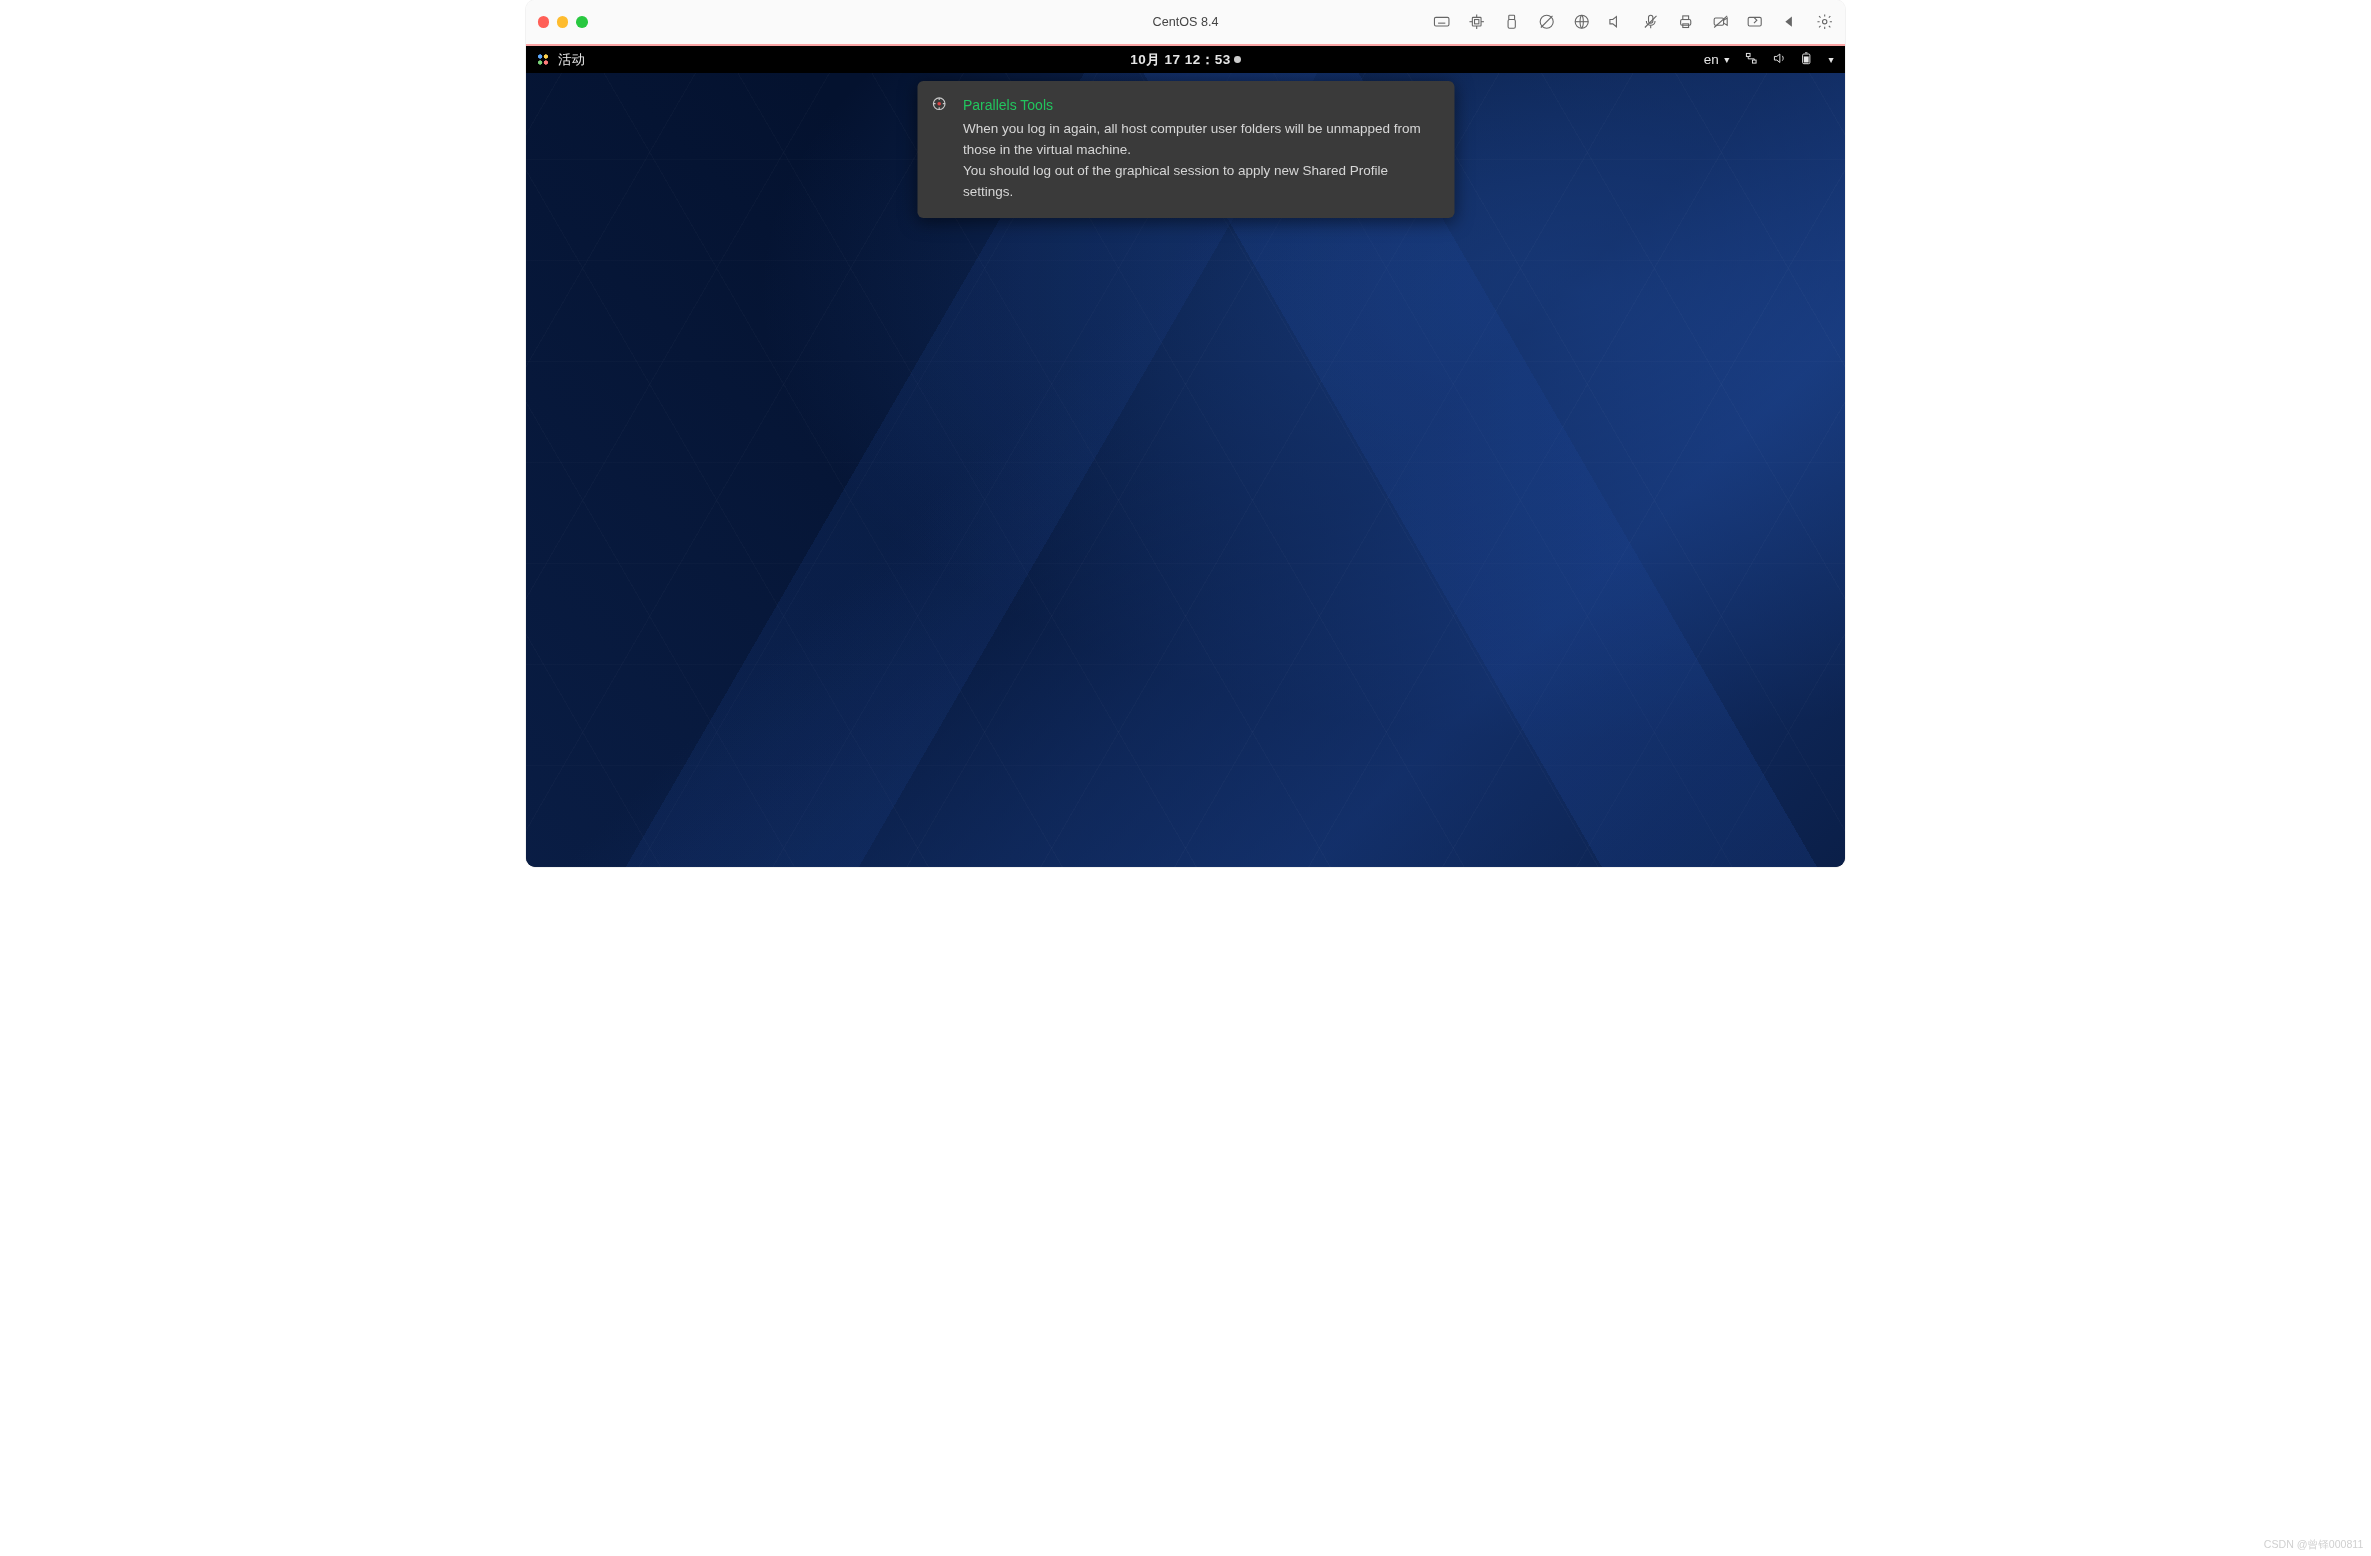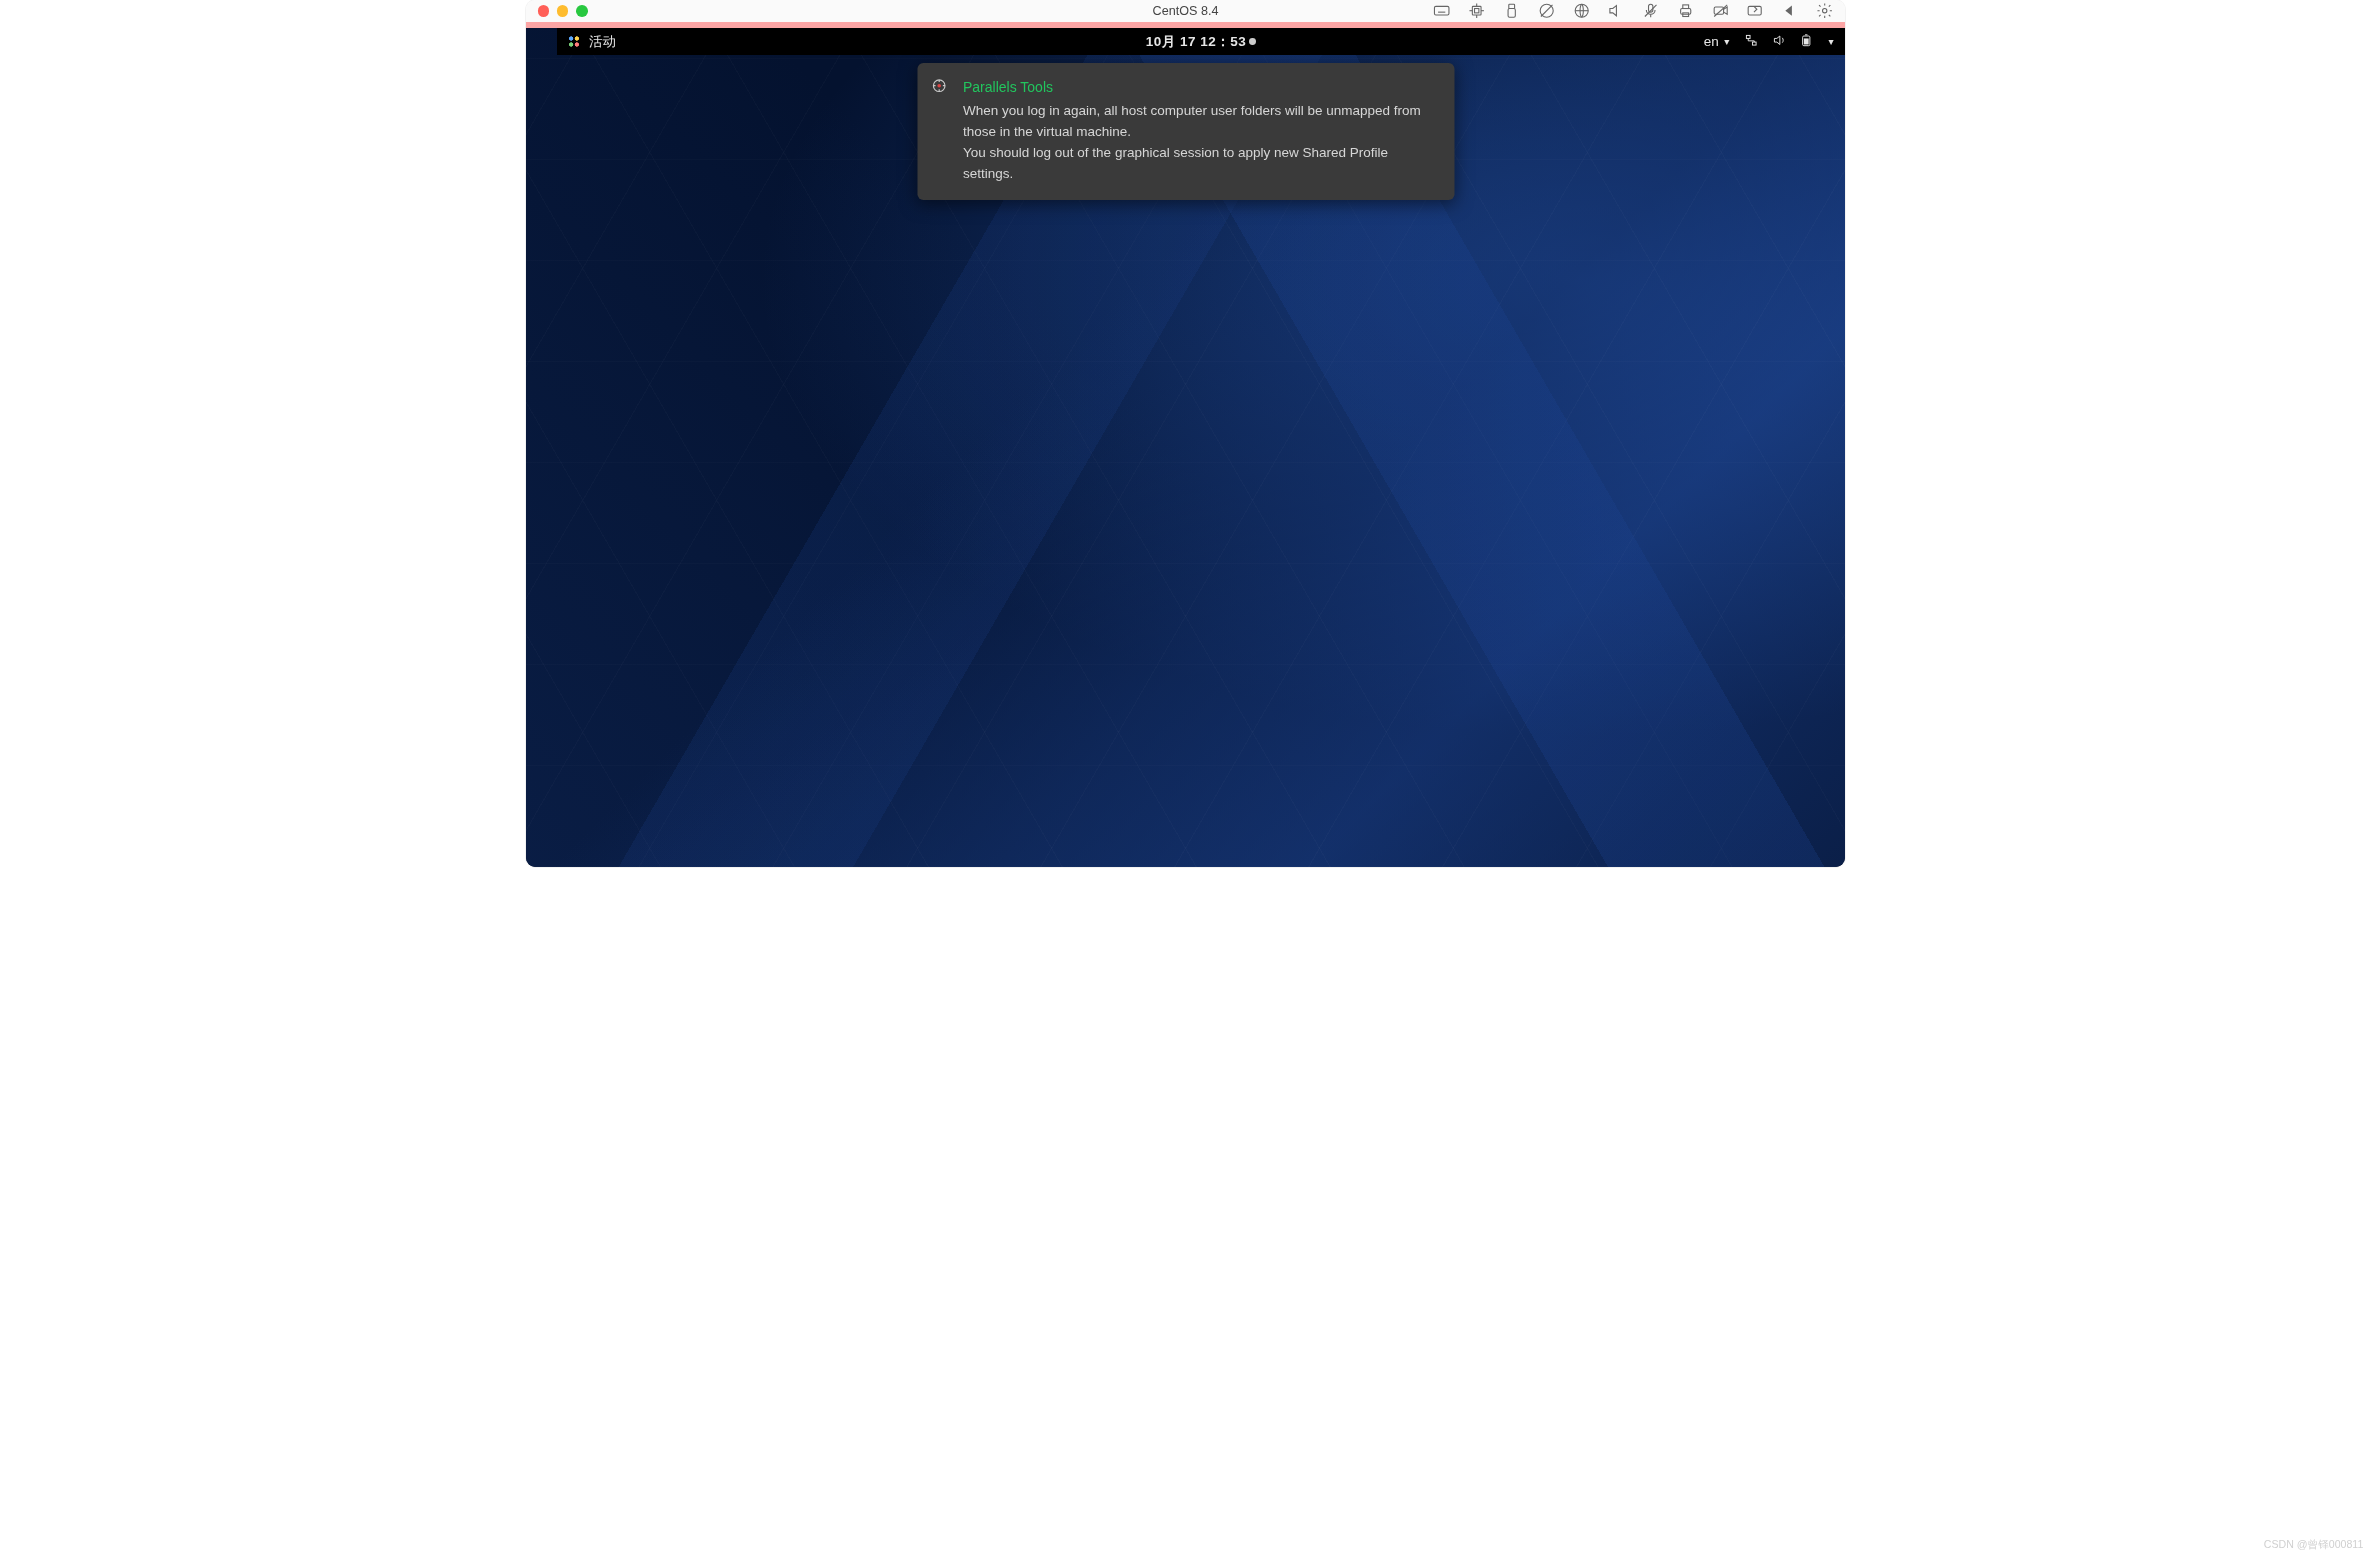--- a/index.html
+++ b/index.html
@@ -12,23 +12,23 @@
     height: 867px;
     margin: 0 auto;
     border-radius: 9.7px;
     overflow: hidden;
     box-shadow: 0 0 0 1px rgba(0,0,0,0.05);
     display: flex;
     flex-direction: column;
     background: #fff;
   }
   .titlebar {
-    height: 28px;
+    height: 46px;
     background: #fafafa;
-    border-bottom: 6px solid #fca5a5;
+    border-bottom: 2px solid #fca5a5;
     display: flex;
     align-items: center;
     position: relative;
     padding: 0 11.6px;
     gap: 7.7px;
   }
   .traffic-lights { display: flex; gap: 7.7px; align-items: center; }
   .tl { width: 11.6px; height: 11.6px; border-radius: 50%; }
   .tl.red { background: #ff5f57; }
   .tl.yellow { background: #febc2e; }
@@ -43,21 +43,20 @@
   }
   .host-menu .hicon { width: 17.4px; height: 17.4px; display:flex; align-items:center; justify-content:center; }
   .host-menu svg { width: 17.4px; height: 17.4px; stroke: #666; fill: none; stroke-width: 1.5; }
 
   
   .guest {
     flex: 1;
     position: relative;
     overflow: hidden;
     background: #04112d;
-    padding-left: 31px;
   }
   .guest-wallpaper {
     position:absolute; inset:0;
     background:
       linear-gradient(135deg, rgba(20,50,110,0.0) 40%, rgba(20,50,110,0.6) 60%, rgba(30,70,150,0.55) 75%, rgba(20,50,110,0.4) 100%),
       linear-gradient(45deg, rgba(15,40,90,0.5) 0%, rgba(5,15,45,0.0) 50%),
       radial-gradient(ellipse at 80% 30%, rgba(40,90,180,0.6), rgba(5,15,45,0) 55%),
       #04122f;
   }
   .guest-wallpaper::before, .guest-wallpaper::after {

